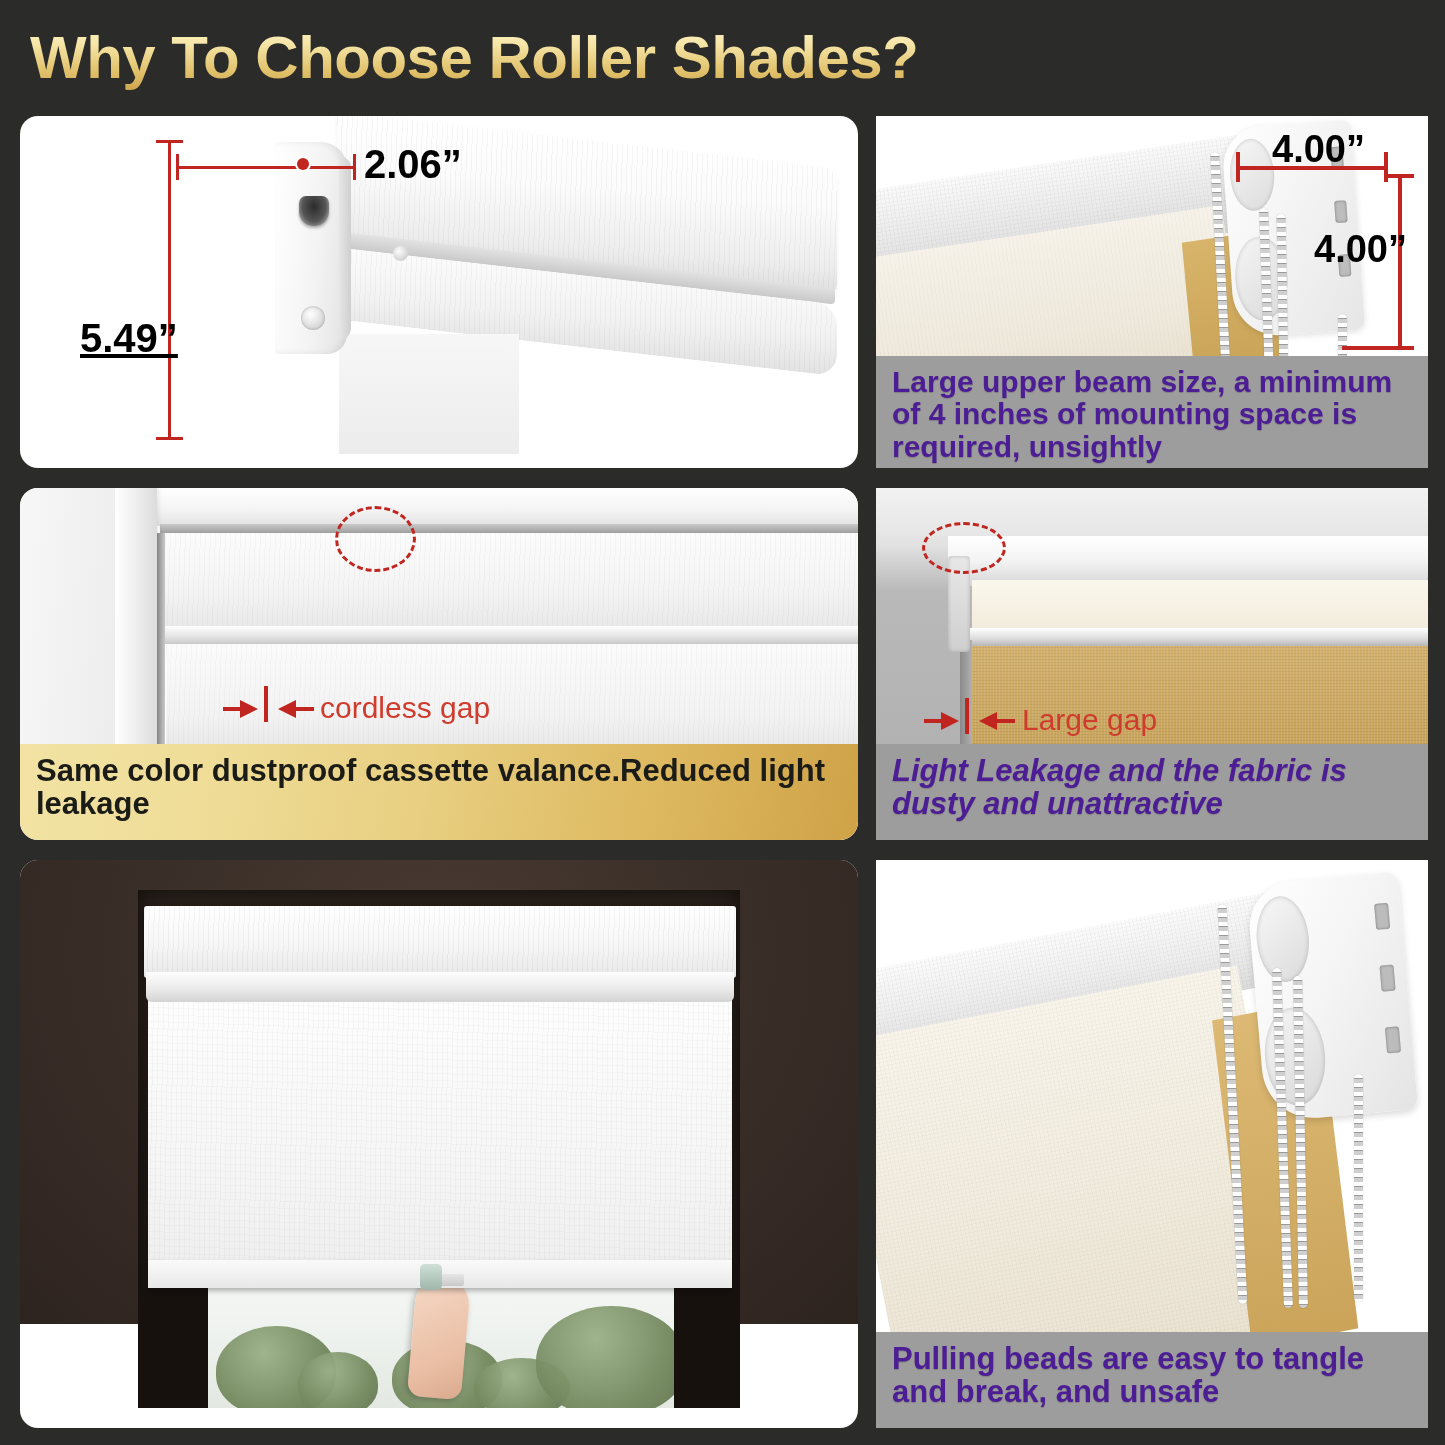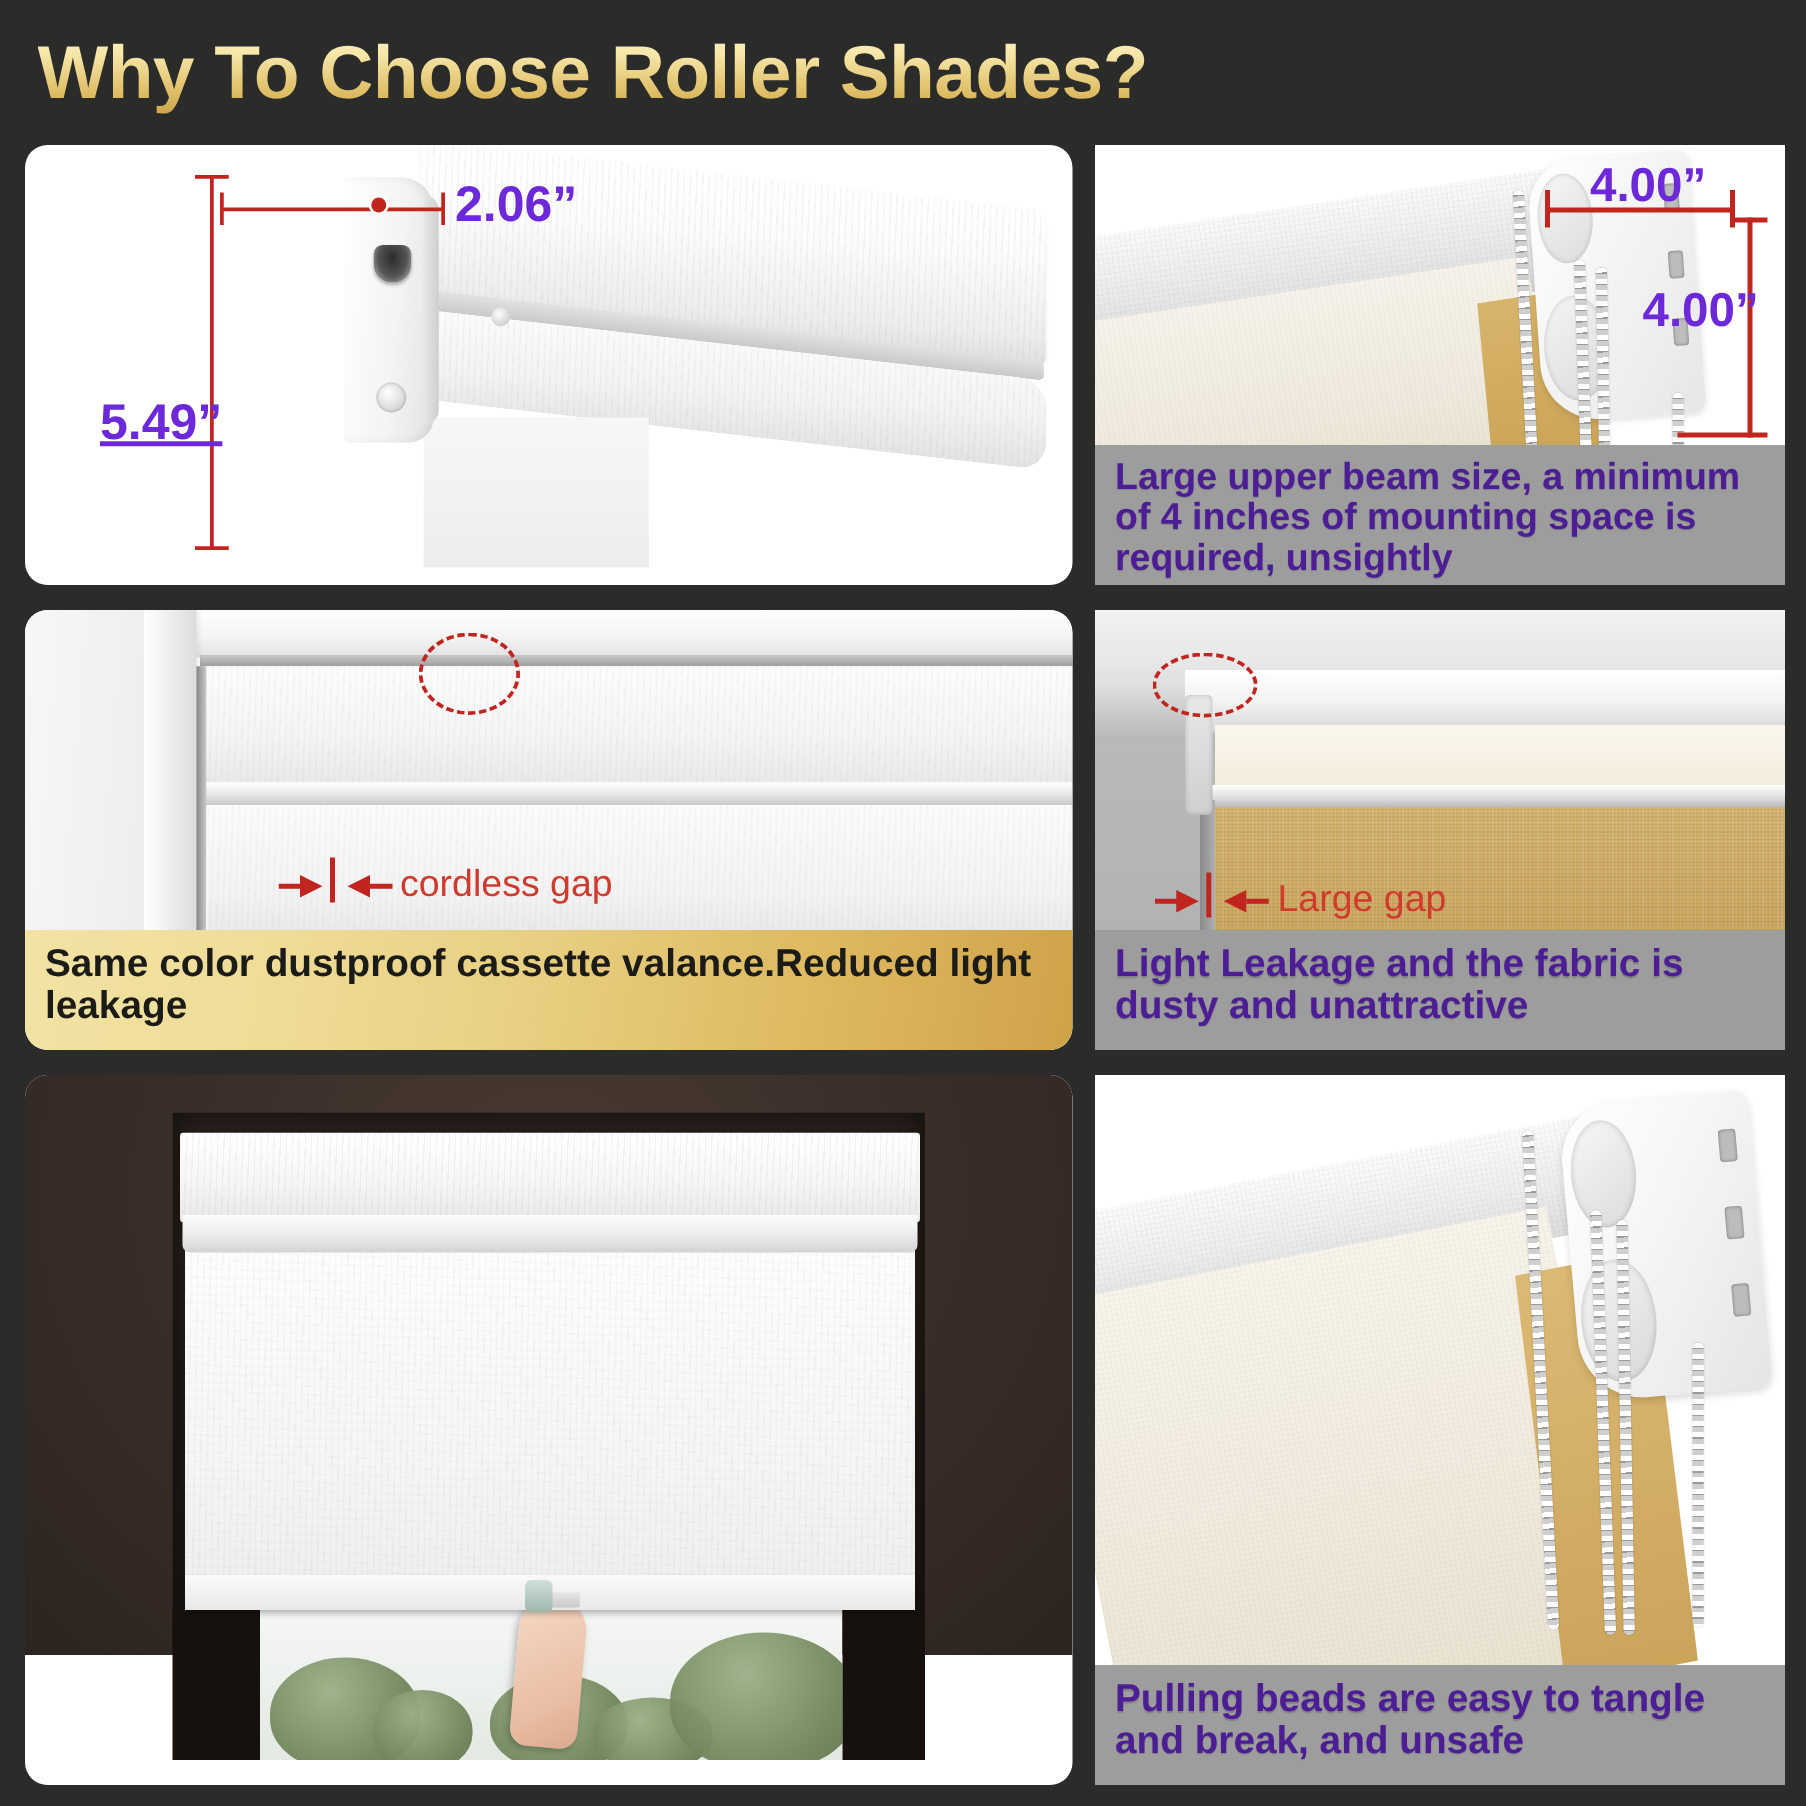--- a/index.html
+++ b/index.html
@@ -49,21 +49,21 @@
     border-bottom-left-radius:18px;border-bottom-right-radius:18px;
     font-size:31px;
   }
   .cap.gray{
     background:#9d9d9d;color:#4c1d95;font-size:31px;
     text-shadow:0 1px 1px rgba(0,0,0,.18);
   }
   #p1 .cap{height:96px;}
   #p2 .cap{height:112px;font-size:30px;}
   #p3 .cap{height:96px;}
-  #p4 .cap{height:96px;}
+  #p4 .cap{height:96px;font-style:italic;}
   #p5 .cap{height:104px;}
   #p6 .cap{height:96px;}
 
   
   .p1-body{position:absolute;left:255px;top:18px;width:560px;height:235px;}
   .p1-endcap{
     position:absolute;left:0;top:8px;width:72px;height:212px;
     background:linear-gradient(95deg,#ffffff 0%,#f4f4f4 55%,#e3e3e3 100%);
     border-radius:4px 26px 20px 4px;
     box-shadow:inset -4px 0 7px rgba(0,0,0,.07);
@@ -107,21 +107,21 @@
       repeating-linear-gradient(92deg,rgba(0,0,0,.03) 0 1px,rgba(255,255,255,0) 1px 5px),
       linear-gradient(178deg,#fbfbfb 0%,#f2f2f2 55%,#e2e2e2 100%);
     transform:skewY(6.5deg);border-radius:4px 22px 22px 4px;
   }
   .p1-tail{
     position:absolute;left:64px;top:200px;width:180px;height:120px;
     background:linear-gradient(180deg,#f7f7f7,#ececec);
   }
   
   .dimline{position:absolute;background:#c0261f;}
-  .dimtext{position:absolute;color:#6d28d9;font-weight:bold;white-space:nowrap;}
+  .dimtext{position:absolute;color:#000000;font-weight:bold;white-space:nowrap;}
   #p1 .v-line{left:148px;top:24px;width:3px;height:300px;}
   #p1 .v-tick-t{left:136px;top:24px;width:27px;height:3px;}
   #p1 .v-tick-b{left:136px;top:321px;width:27px;height:3px;}
   #p1 .h-line{left:156px;top:50px;width:180px;height:3px;}
   #p1 .h-tick-l{left:156px;top:38px;width:3px;height:26px;}
   #p1 .h-tick-r{left:333px;top:38px;width:3px;height:26px;}
   #p1 .t-549{left:60px;top:200px;font-size:40px;text-decoration:underline;}
   #p1 .t-206{left:344px;top:26px;font-size:40px;}
   .p1-dot{position:absolute;left:277px;top:42px;width:12px;height:12px;border-radius:50%;
     background:#c0261f;box-shadow:0 0 0 2px #fff;}

